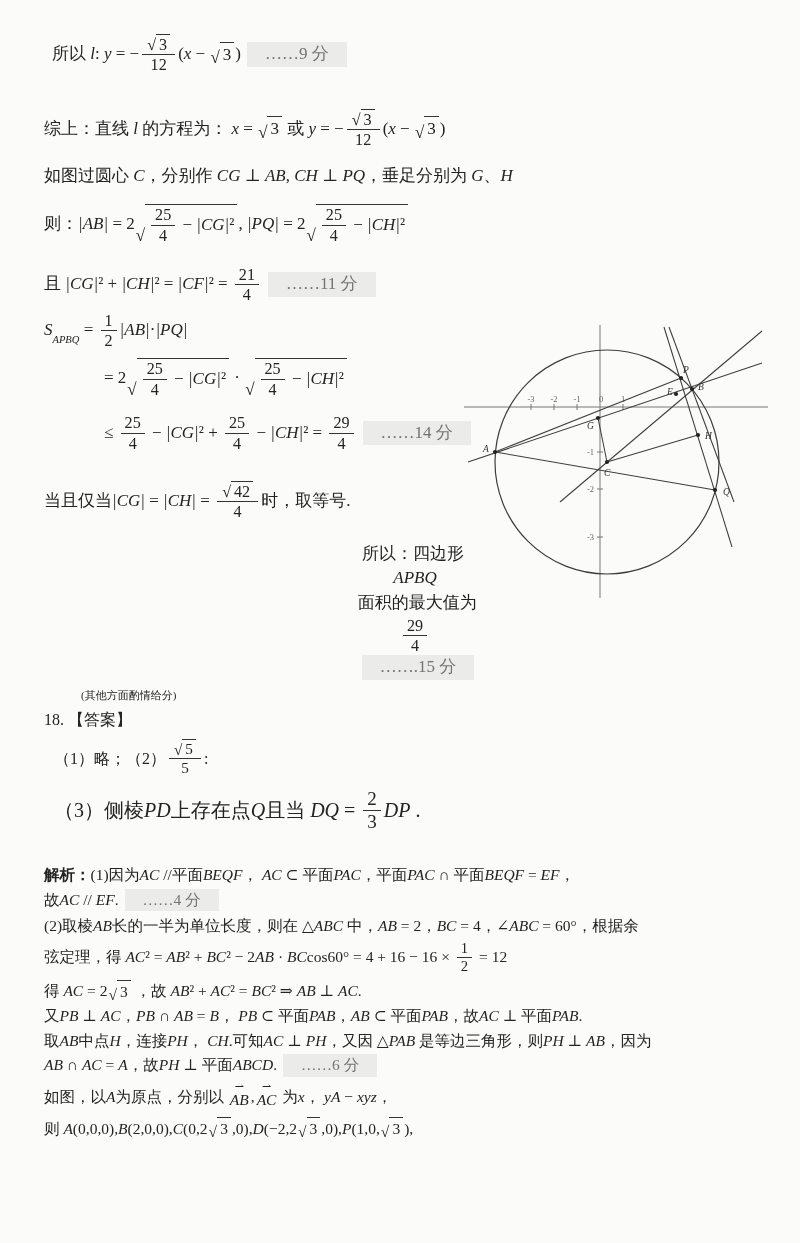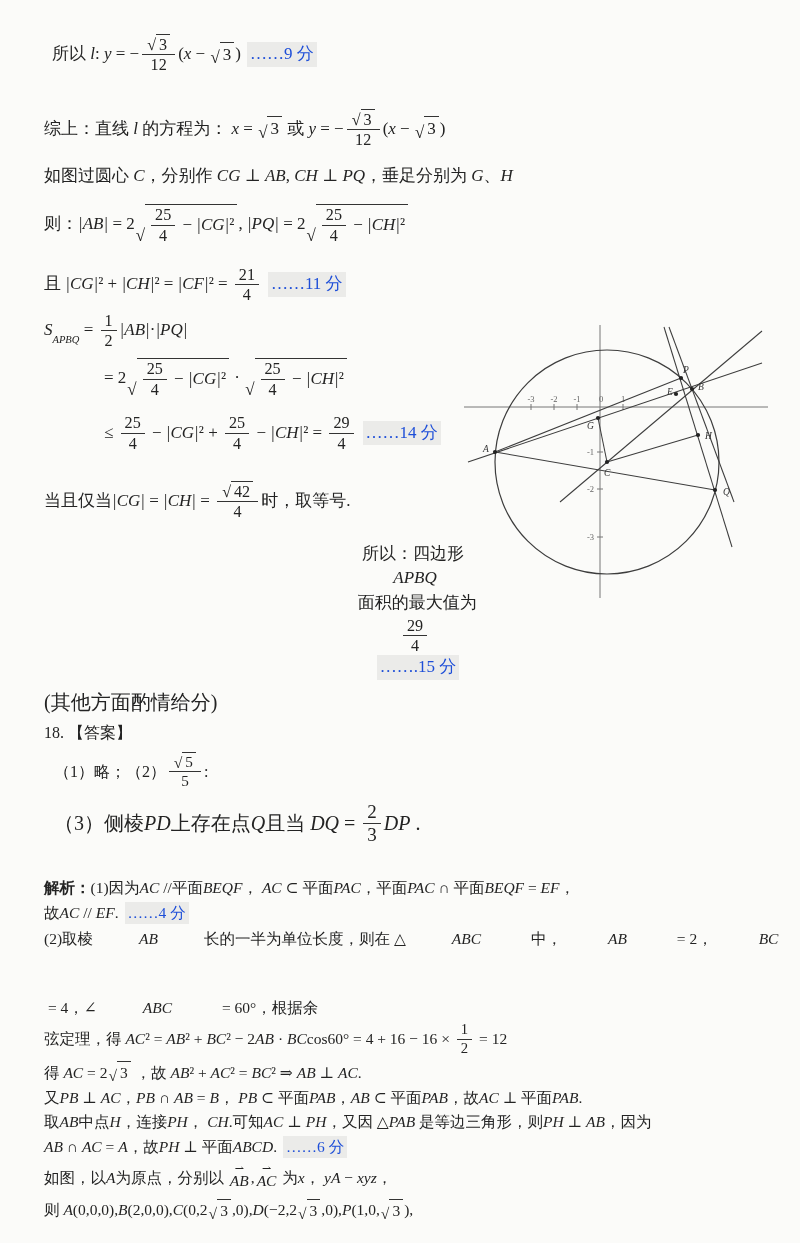--- a/index.html
+++ b/index.html
@@ -4,21 +4,21 @@
 <style>
   html,body{margin:0;padding:0;background:#e9e9e7;}
   .page{position:relative;width:800px;height:1243px;margin:0 auto;background:#fbfbf9;
         font-family:"Liberation Serif","DejaVu Serif",serif;color:#232323;overflow:hidden;}
   #content{position:absolute;left:44px;top:24px;width:742px;}
   .line{display:flex;align-items:center;flex-wrap:wrap;line-height:1.45;}
   .tx{white-space:pre-wrap;}
   .it{font-style:italic;white-space:pre-wrap;}
   .bd{font-weight:bold;white-space:pre-wrap;}
   .sb{font-size:0.62em;font-style:italic;align-self:flex-end;transform:translateY(-0.25em);}
-  .dots{color:#1d4ed8;background:rgba(140,140,140,0.14);padding:0 3px;margin-left:6px;white-space:pre;}
+  .dots{color:#737373;background:rgba(140,140,140,0.14);padding:0 18px;margin-left:6px;white-space:pre;}
   .frac{display:inline-flex;flex-direction:column;align-items:center;text-align:center;
         margin:0 3px;font-size:0.95em;}
   .frac>.num{display:inline-flex;align-items:center;justify-content:center;
         border-bottom:1.3px solid #333;padding:0 4px;line-height:1.2;}
   .frac>.den{display:inline-flex;align-items:center;justify-content:center;
         padding:0 4px;line-height:1.2;}
   .sqrt{display:inline-flex;align-items:stretch;margin:0 1px;}
   .rad{display:inline-flex;align-items:flex-end;line-height:1;padding-bottom:1px;}
   .sqc{display:inline-flex;align-items:center;border-top:1.4px solid #333;padding:0 3px;}
   .vec{font-style:italic;position:relative;display:inline-block;padding:0 2px;margin-top:6px;}
@@ -290,21 +290,21 @@
         <span class="frac">
           <span class="num">
             <span class="tx">29</span>
           </span>
           <span class="den">
             <span class="tx">4</span>
           </span>
         </span>
         <span class="dots">…….15 分</span>
       </div>
-      <div class="line" style="margin-top: 8px; font-size: 20px;">
+      <div class="line" style="margin-top: 8px; font-size: 11px; margin-left: 37px;">
         <span class="tx">(其他方面酌情给分)</span>
       </div>
       <div class="line" style="margin-top: 4px; font-size: 16px;">
         <span class="tx">18. 【答案】</span>
       </div>
       <div class="line" style="margin-top: 8px; padding-left: 10px; font-size: 16px;">
         <span class="tx">（1）略；（2）</span>
         <span class="frac">
           <span class="num">
             <span class="sqrt">
@@ -358,21 +358,21 @@
         <span class="tx">，</span>
       </div>
       <div class="line" style="margin-top: 2px; font-size: 15.5px;">
         <span class="tx">故</span>
         <span class="it">AC</span>
         <span class="tx"> // </span>
         <span class="it">EF</span>
         <span class="tx">.</span>
         <span class="dots">……4 分</span>
       </div>
-      <div class="line" style="margin-top: 4px; font-size: 15.5px; gap: 46px;">
+      <div class="line" style="margin-top: 4px; font-size: 15.5px;">
         <span class="tx">(2)取棱</span>
         <span class="it">AB</span>
         <span class="tx">长的一半为单位长度，则在 △</span>
         <span class="it">ABC</span>
         <span class="tx"> 中，</span>
         <span class="it">AB</span>
         <span class="tx"> = 2，</span>
         <span class="it">BC</span>
         <span class="tx"> = 4，∠</span>
         <span class="it">ABC</span>

